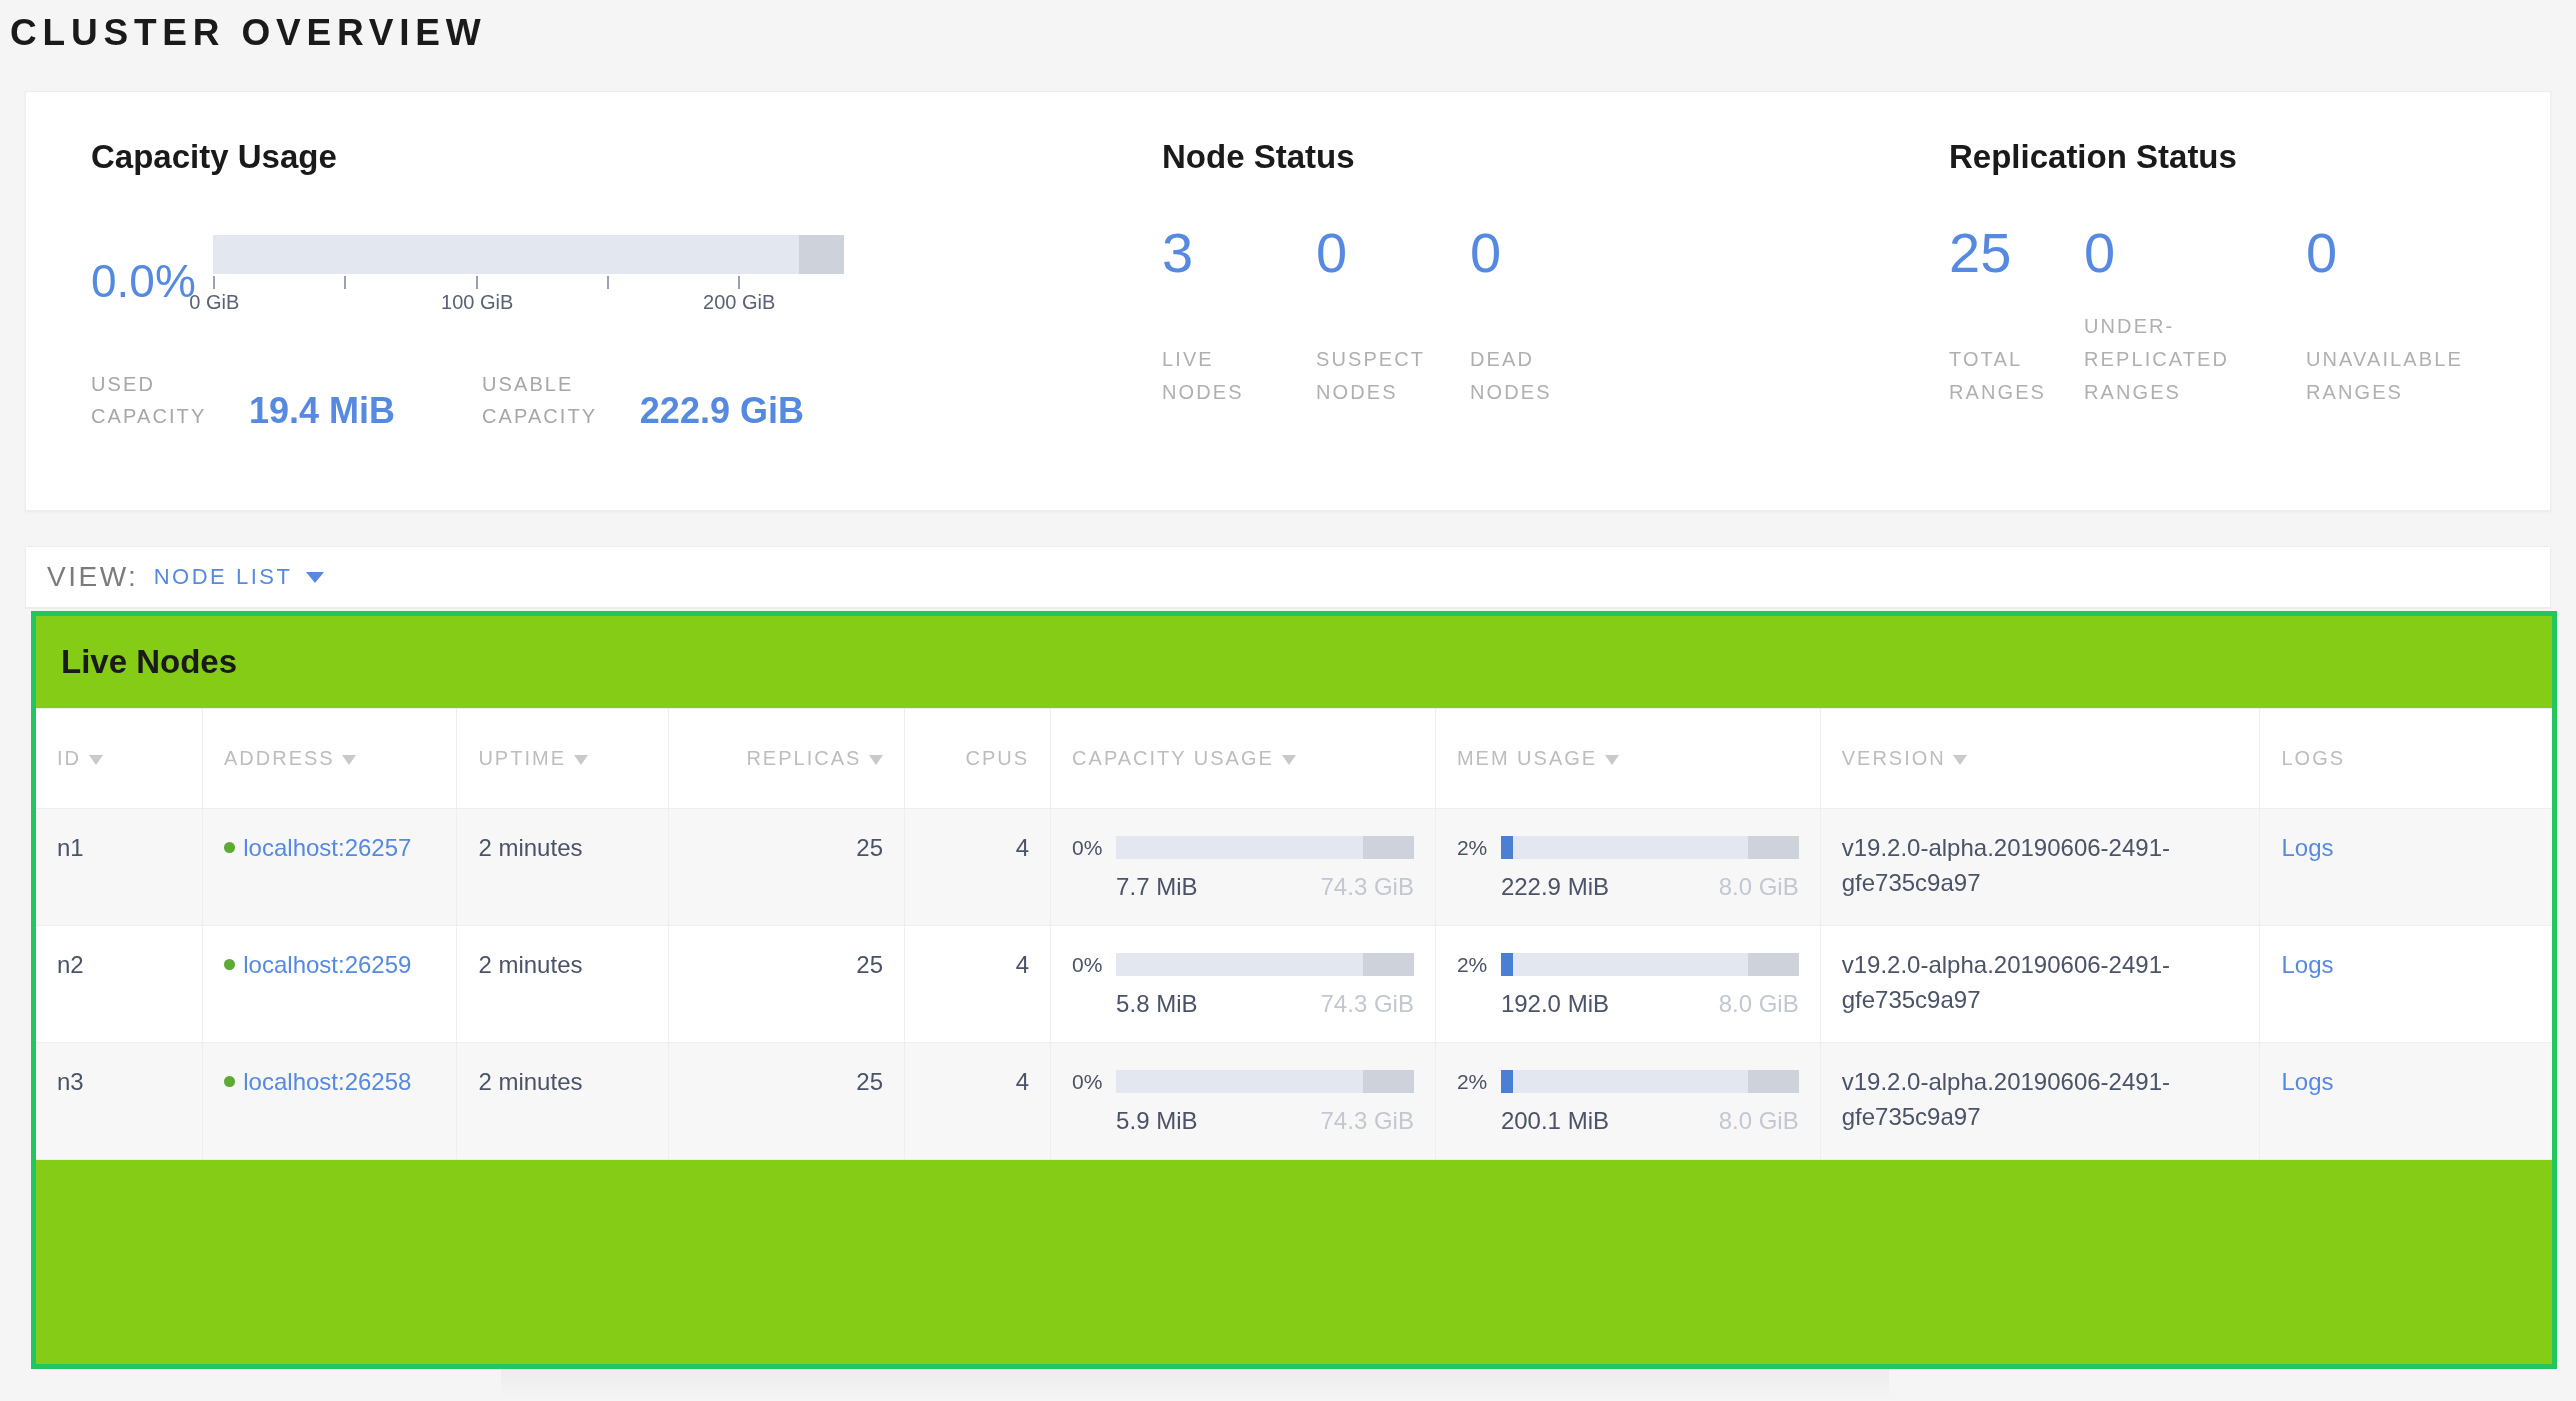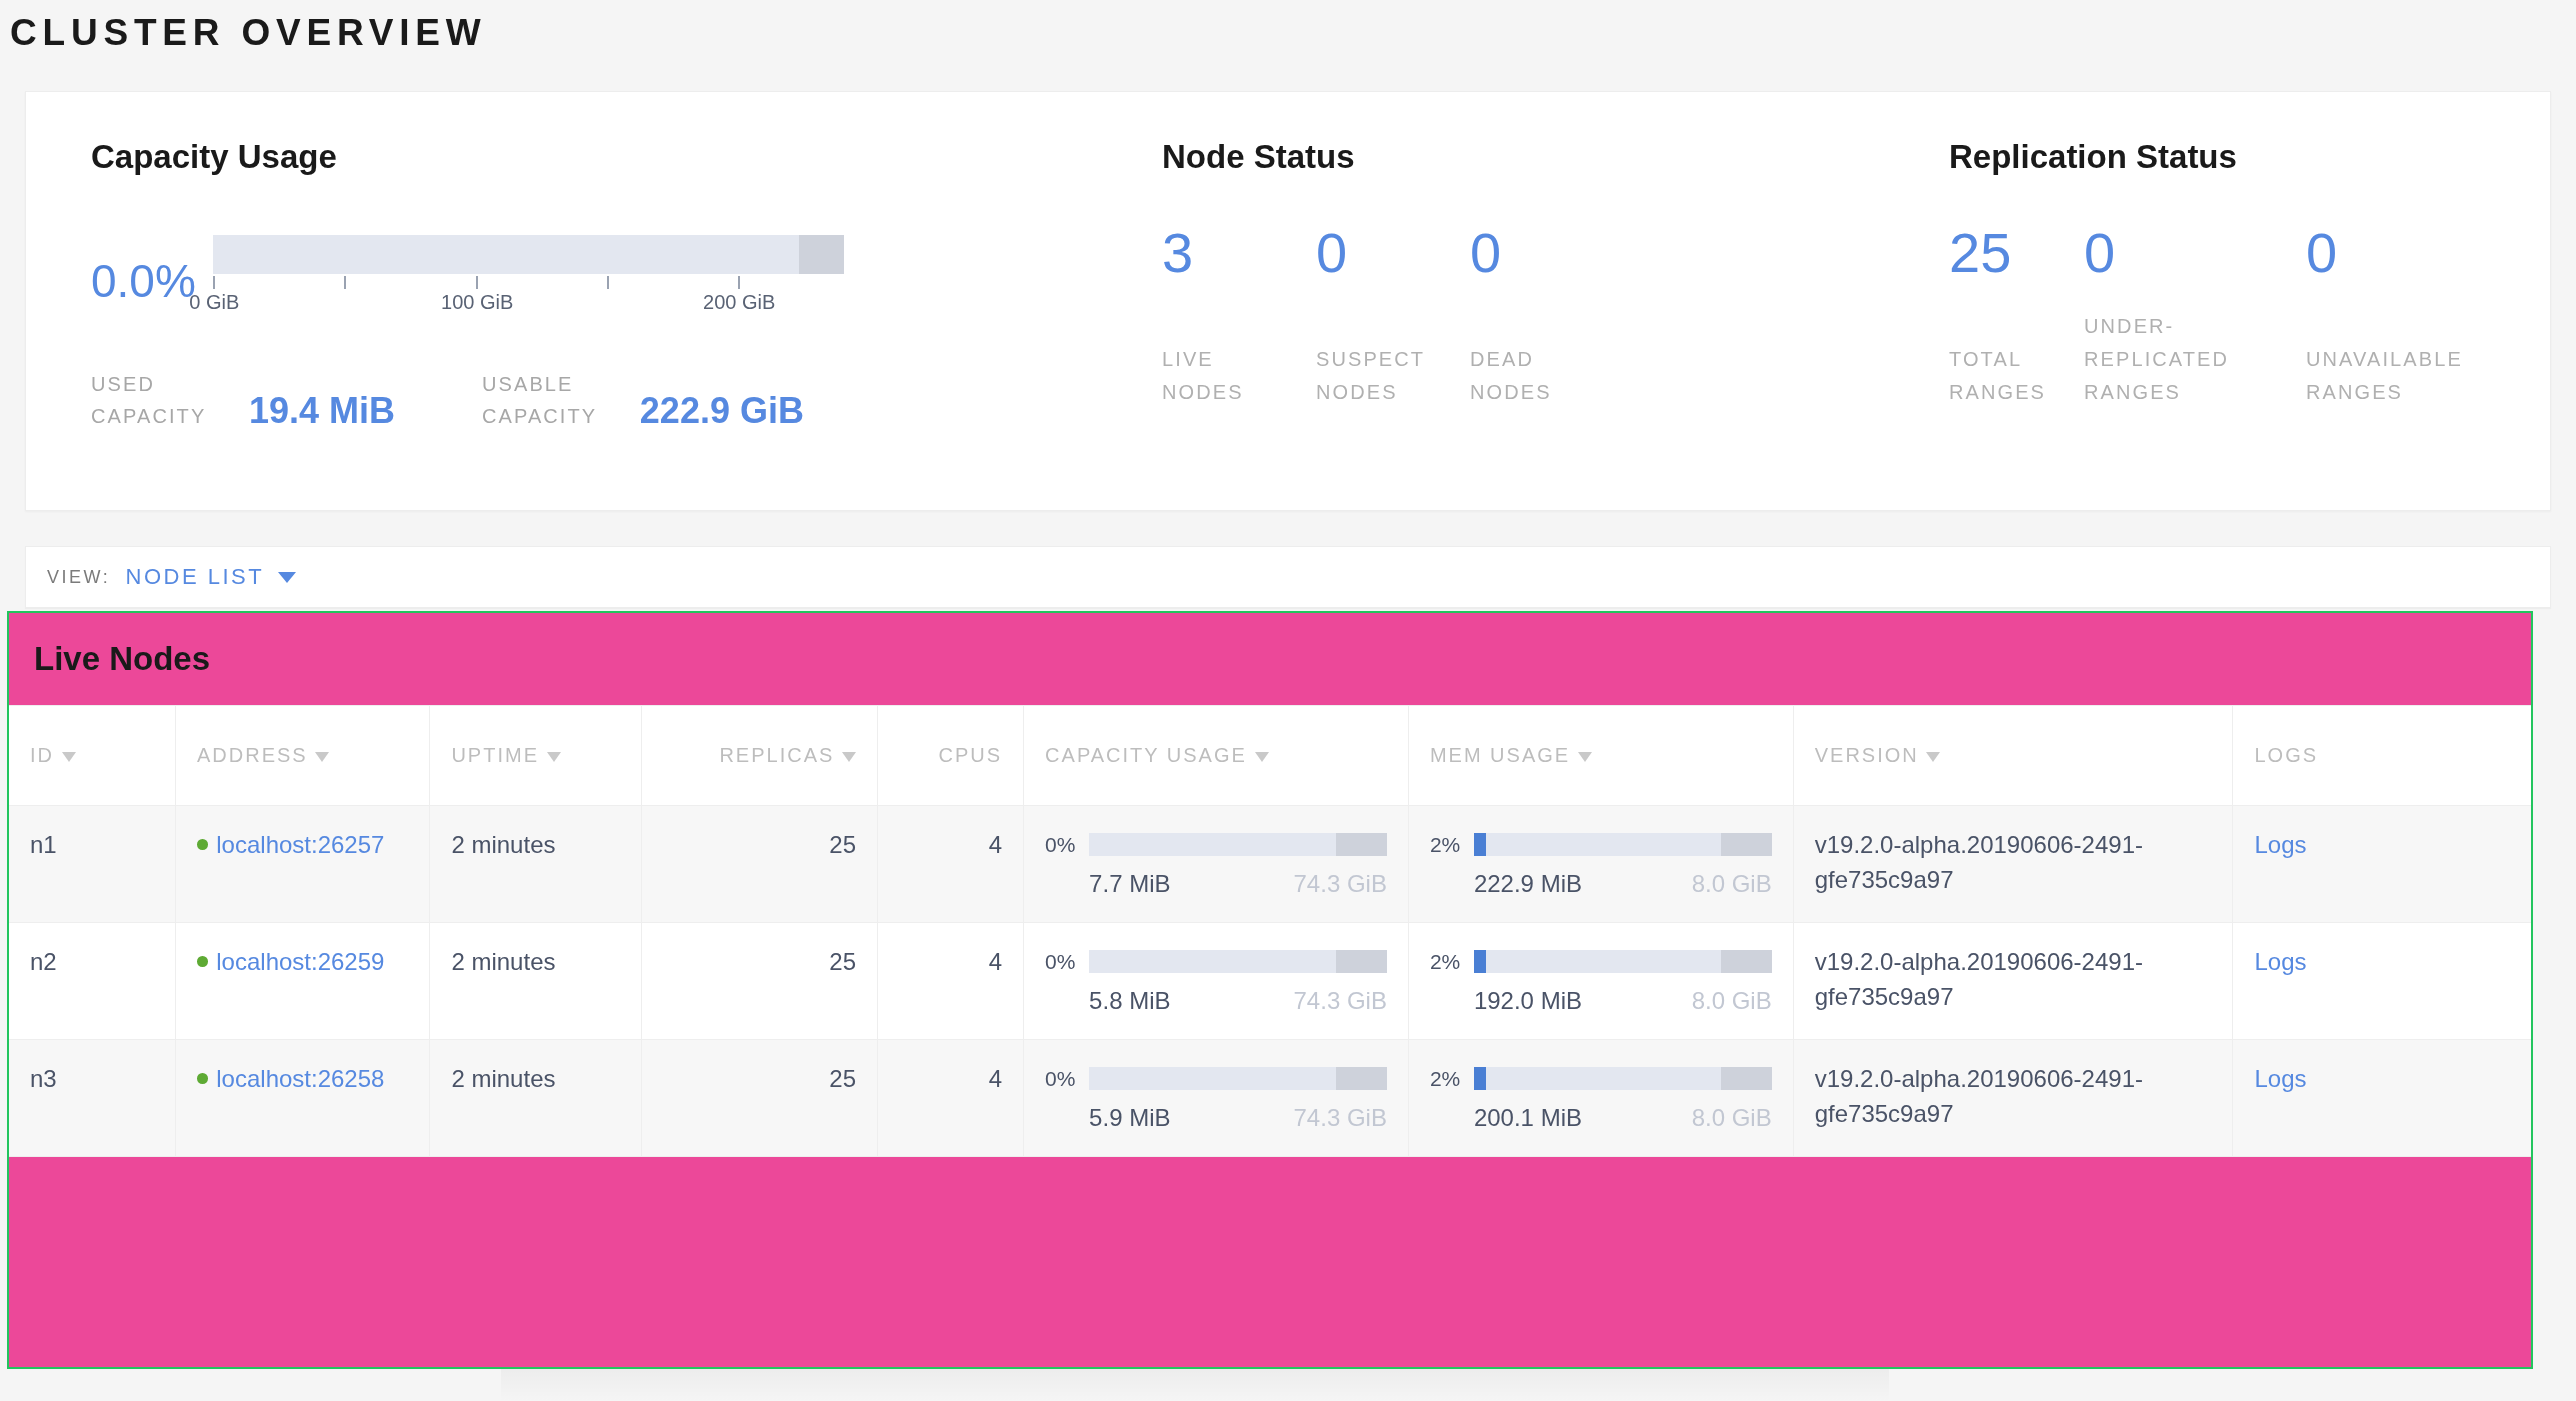--- a/index.html
+++ b/index.html
@@ -127,21 +127,21 @@
     position: absolute;
     left: 25px; top: 546px;
     width: 2526px; height: 62px;
     background: #ffffff;
     border: 1px solid #ededed;
     display: flex; align-items: center;
     box-shadow: 0 1px 1px rgba(0,0,0,0.03);
   }
   .view-label {
     margin-left: 21px;
-    font-size: 18px;
+    font-size: 28px;
     letter-spacing: 2.5px;
     color: #7b7b7b;
     text-transform: uppercase;
   }
   .view-value {
     margin-left: 15.4px;
     font-size: 22px;
     letter-spacing: 2.5px;
     color: #5689e0;
     text-transform: uppercase;
@@ -152,24 +152,24 @@
     width: 0; height: 0;
     border-left: 9.6px solid transparent;
     border-right: 9.6px solid transparent;
     border-top: 11.6px solid #5689e0;
     cursor: pointer;
   }
 
   
   .nodes-panel {
     position: absolute;
-    left: 7px; top: 611px;
+    left: 31px; top: 611px;
     width: 2526px; height: 758px;
-    background: #ec4899;
-    border: 2px solid #22c55e;
+    background: #84cc16;
+    border: 5px solid #22c55e;
     overflow: hidden;
   }
   .nodes-title {
     margin: 27px 0 0 25px;
     font-size: 33px;
     font-weight: 700;
     color: #1a1a1a;
   }
 
   table.nodes {

